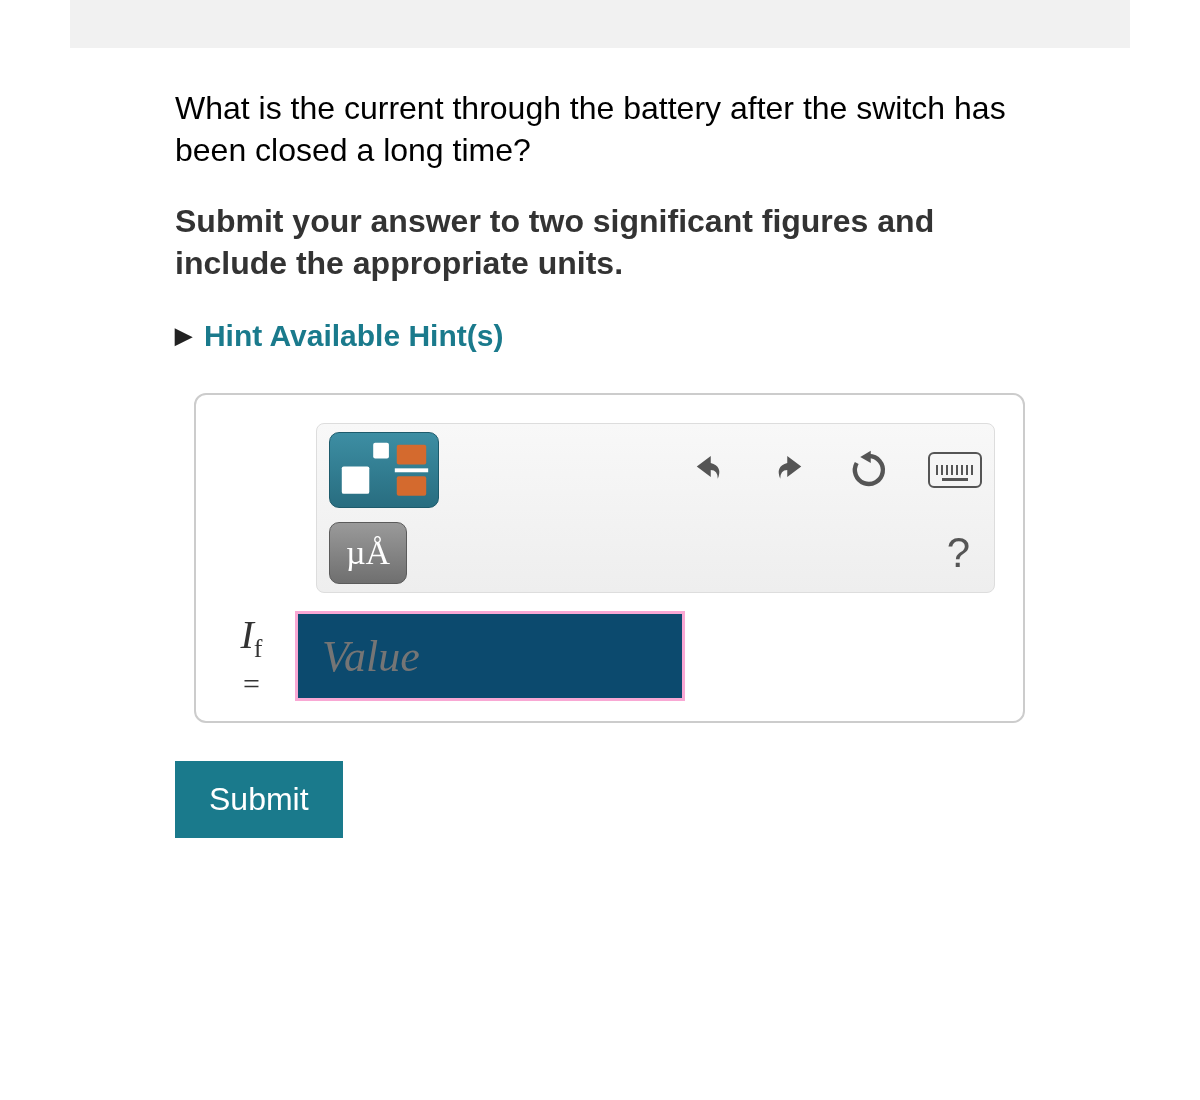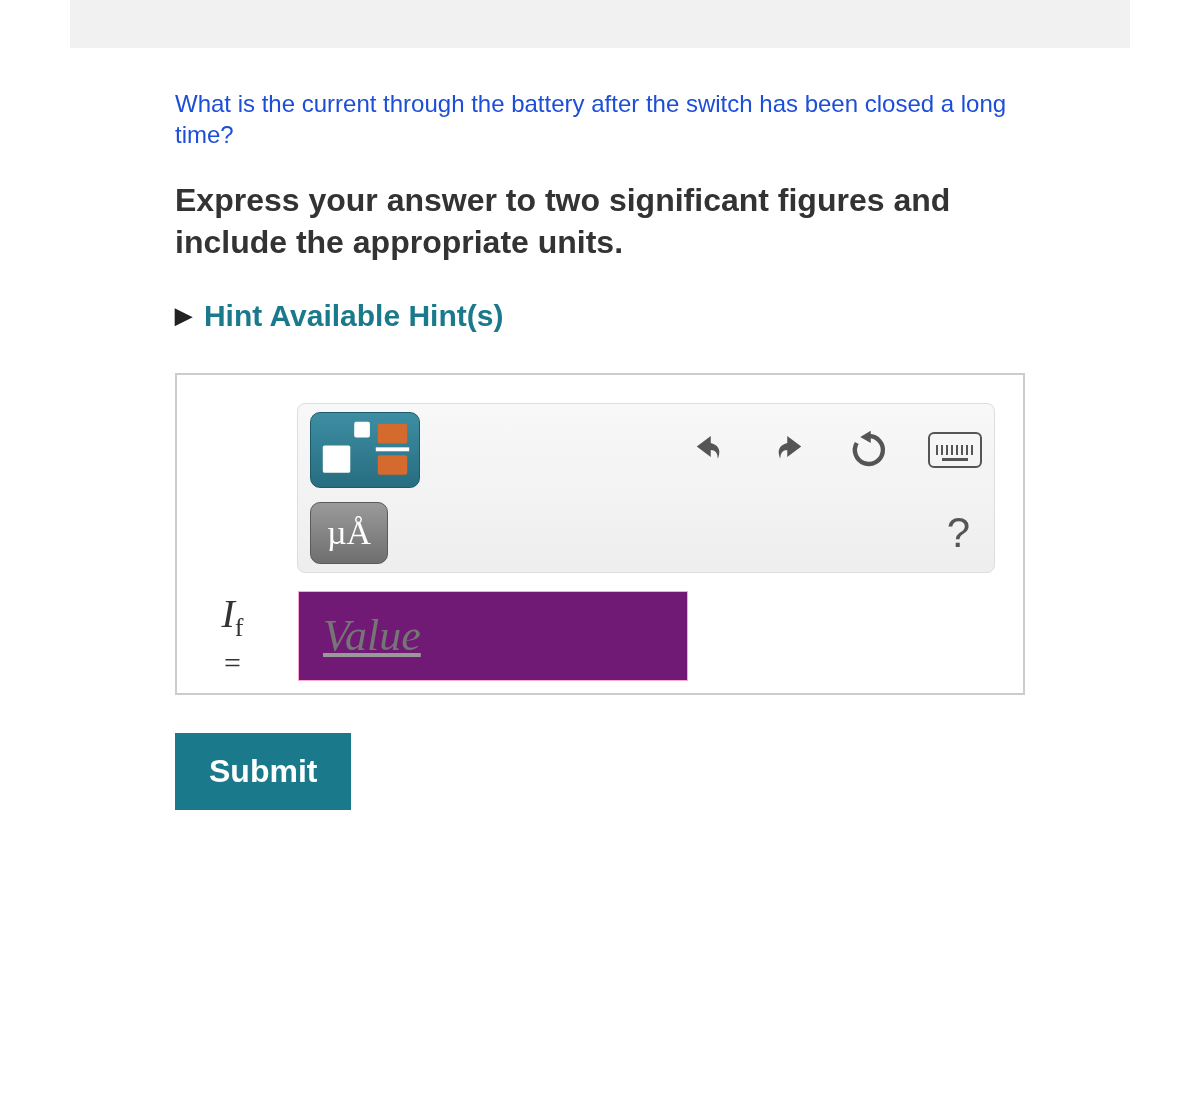--- a/index.html
+++ b/index.html
@@ -11,22 +11,22 @@
   }
   .top-gray {
     background: #f1f1f1;
     height: 48px;
     margin: 0 70px;
   }
   .content {
     margin: 40px 175px 40px 175px;
   }
   .question {
-    font-size: 24px;
-    color: #1d4ed8;
+    font-size: 32px;
+    color: #000000;
     line-height: 1.3;
     margin-bottom: 30px;
   }
   .instruction {
     font-size: 32px;
     font-weight: bold;
     color: #333;
     line-height: 1.3;
     margin-bottom: 35px;
   }
@@ -39,23 +39,24 @@
     align-items: center;
     gap: 12px;
     margin-bottom: 40px;
   }
   .hints-link .triangle {
     font-size: 22px;
     color: #222;
   }
   .answer-box {
     border: 2px solid #ccc;
-    border-radius: 0;
+    border-radius: 12px;
     padding: 0;
     position: relative;
+    margin-left: 19px;
   }
   .toolbar {
     background: linear-gradient(#f8f8f8, #eeeeee);
     border-radius: 8px;
     border: 1px solid #ddd;
     margin: 28px 28px 8px 120px;
     padding: 8px 12px;
     display: flex;
     flex-direction: column;
     gap: 14px;
@@ -128,73 +129,71 @@
   }
   .help-btn {
     font-size: 42px;
     color: #555;
     cursor: pointer;
     padding-right: 12px;
   }
   .input-area {
     display: flex;
     align-items: center;
-    padding: 10px 28px 12px 28px;
-    gap: 38px;
+    padding: 10px 28px 20px 28px;
+    gap: 16px;
   }
   .var-label {
     font-family: "Times New Roman", serif;
     font-style: italic;
     font-size: 40px;
     color: #333;
     width: 55px;
     text-align: center;
     line-height: 1.1;
   }
   .var-label .sub { font-size: 26px; font-style: normal; vertical-align: sub; }
   .eq { font-style: normal; display:block; font-size:30px; margin-top:4px;}
   .inputs {
     display: flex;
     flex-direction: column;
     gap: 14px;
   }
   .text-input {
     width: 390px;
     height: 90px;
-    border: 1px solid #f9a8d4;
+    border: 3px solid #f9a8d4;
     font-family: "Times New Roman", serif;
     font-style: italic;
     font-size: 44px;
     color: #999;
     padding: 0 24px;
     outline: none;
-    background: #701a75;
-    text-decoration: underline;
+    background: #0c4a6e;
   }
   .submit-btn {
     margin-top: 38px;
     background: #1a7a8c;
     color: #fff;
     border: none;
     font-size: 32px;
     padding: 20px 34px;
     cursor: pointer;
-    font-weight: bold;
   }
 </style>
 </head>
 <body>
 
 <div class="top-gray"></div>
 
 <div class="content">
 
   <div class="question">What is the current through the battery after the switch has been closed a long time?</div>
 
-  <div class="instruction">Express your answer to two significant figures and include the appropriate units.</div>
+  <div class="instruction">Submit your answer to two significant figures and include the appropriate units.</div>
 
   <div class="hints-link">
     <span class="triangle">▶</span>
     <span>Hint Available Hint(s)</span>
   </div>
 
   <div class="answer-box">
     <div class="toolbar">
       <div class="toolbar-row">
         <div class="toolbar-left">

